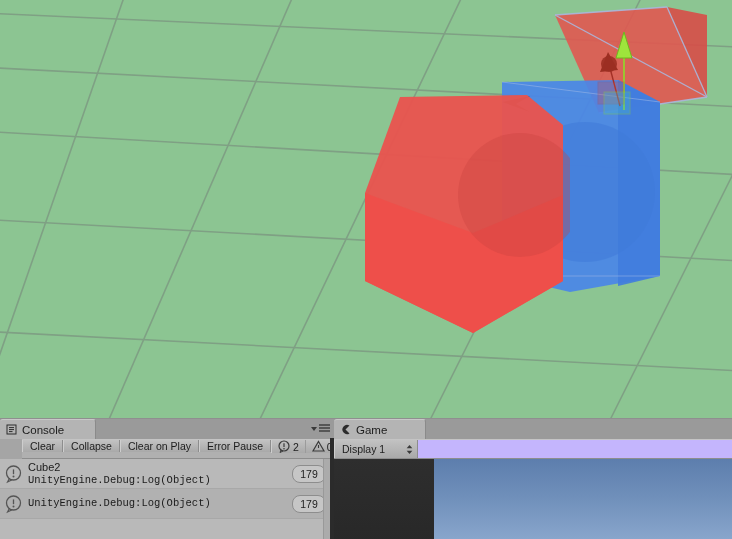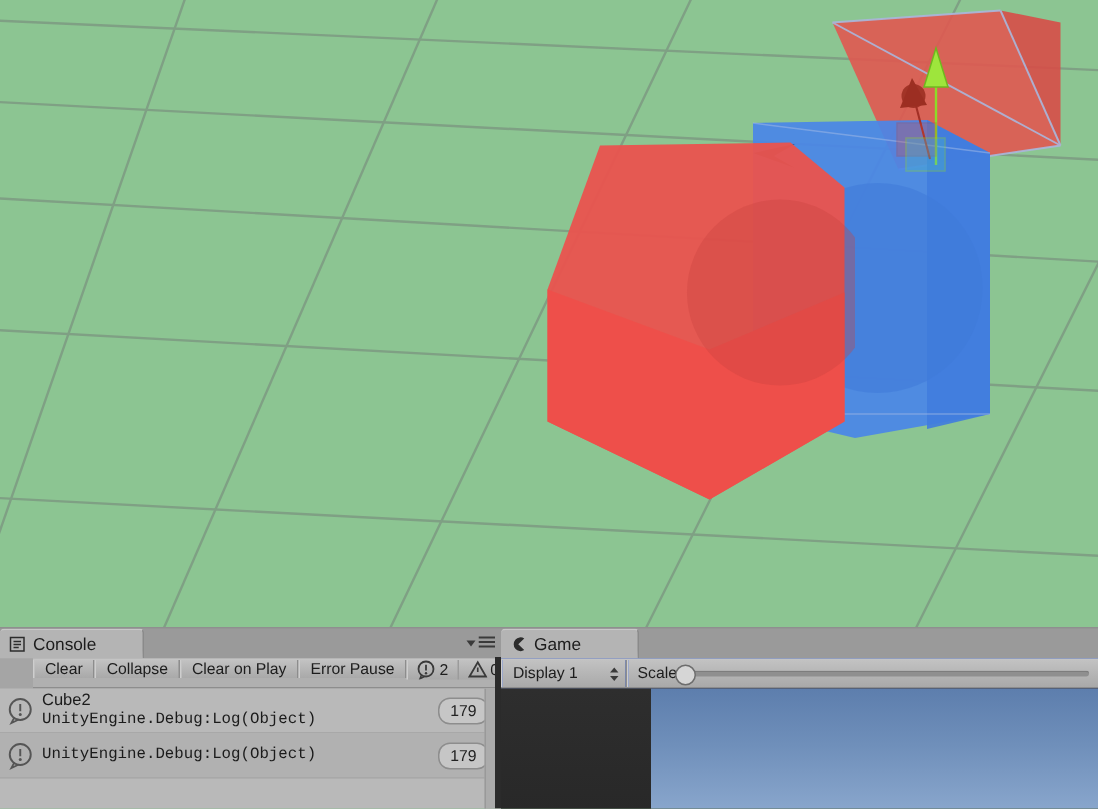--- a/index.html
+++ b/index.html
@@ -79,21 +79,21 @@
   .log-count{flex:none;margin-right:8px;min-width:32px;height:16px;
              border:1px solid #8d8d8d;border-radius:8px;
              background:#c6c6c6;color:#222;font-size:10.5px;
              display:flex;align-items:center;justify-content:center;}
   #log-scroll{position:absolute;right:0;top:0;width:10px;height:83px;
               background:#ababab;border-left:1px solid #999;}
   #console-edge{position:absolute;right:0;top:20px;width:4px;height:101px;
                 background:#2b2b2b;}
 
   
-  #game-toolbar{position:relative;height:18px;background:#1d4ed8;
+  #game-toolbar{position:relative;height:18px;background:#c4b5fd;
                 border-top:1px solid #c4c4c4;border-bottom:1px solid #8d8d8d;
                 display:flex;align-items:stretch;}
   .gpop{display:flex;align-items:center;font-size:10.5px;color:#1d1d1d;
         background:linear-gradient(#c2c2c2,#a9a9a9);
         border-right:1px solid #8d8d8d;border-left:1px solid #cecece;
         padding:0 4px 0 7px;box-sizing:border-box;}
   #display-pop{width:84px;justify-content:space-between;}
   #aspect-pop{width:214px;justify-content:space-between;}
   #scale-wrap{flex:1;display:flex;align-items:center;gap:5px;
               padding:0 6px;background:linear-gradient(#c2c2c2,#a9a9a9);
@@ -290,26 +290,20 @@
       </div>
 
       <div id="game-toolbar">
         <div class="gpop" id="display-pop">
           <span>Display 1</span>
           <svg width="7" height="11" viewBox="0 0 7 11">
             <polygon points="3.5,1 6.3,4.3 0.7,4.3" fill="#3a3a3a"></polygon>
             <polygon points="3.5,10 6.3,6.7 0.7,6.7" fill="#3a3a3a"></polygon>
           </svg>
         </div>
-        <div id="scale-wrap">
-          <span>Scale</span>
-          <div id="scale-track">
-            <div id="scale-knob"></div>
-          </div>
-        </div>
       </div>
 
       <div id="game-view">
         <div id="game-letterbox"></div>
         <div id="game-sky"></div>
       </div>
     </div>
   </div>
 </div>
 

